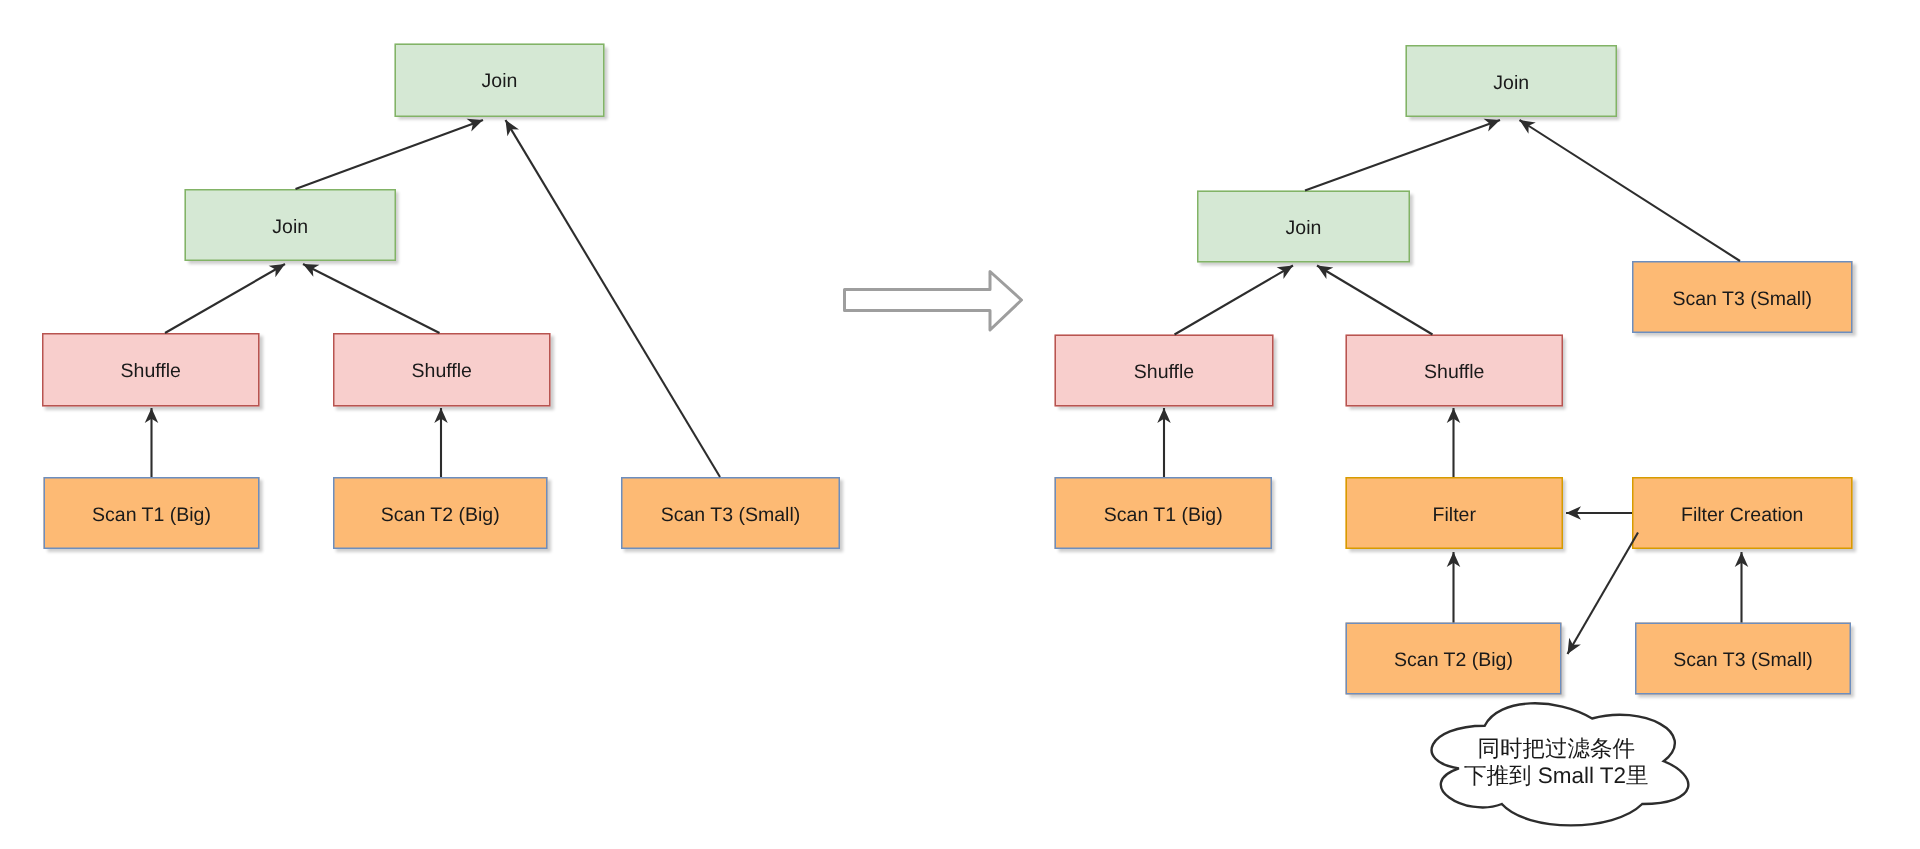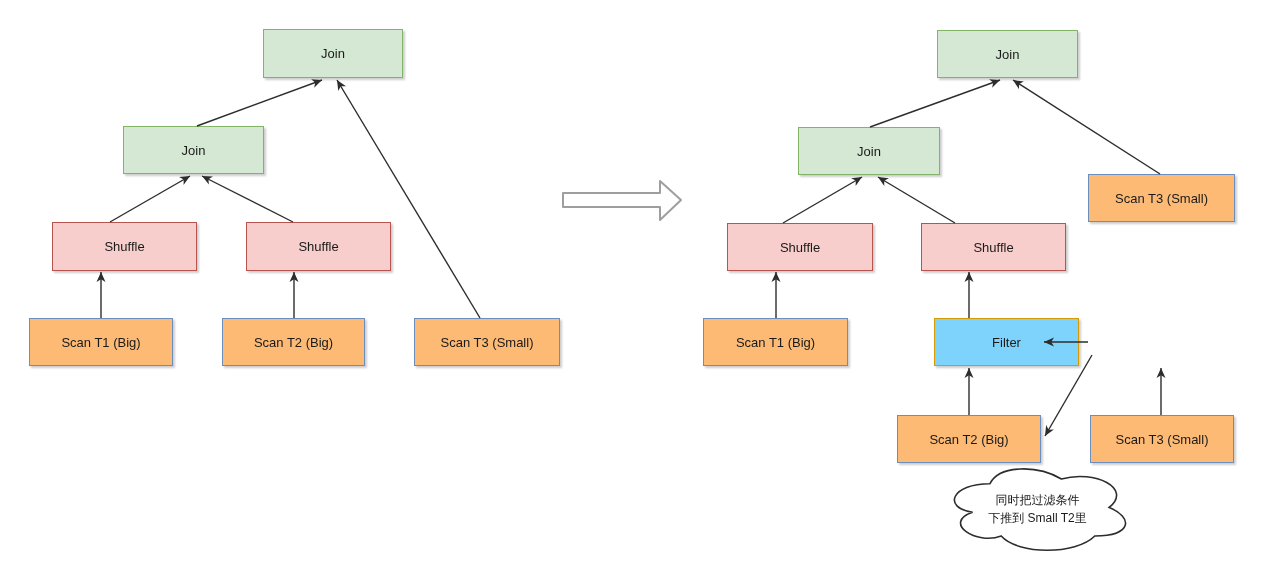--- a/index.html
+++ b/index.html
@@ -22,23 +22,23 @@
     justify-content: center;
     box-sizing: border-box;
     border: 1px solid #000;
     font-size: 13px;
     color: #1a1a1a;
     text-align: center;
     box-shadow: 2px 2px 2px rgba(0,0,0,0.20);
     z-index: 1;
   }
   .node.green  { background: #d5e8d4; border-color: #82b366; }
-  .node.pink   { background: #f8cecc; border-color: #b85450; margin-left: 24px; }
+  .node.pink   { background: #f8cecc; border-color: #b85450; }
   .node.blue   { background: #fdba74; border-color: #6c8ebf; }
-  .node.orange { background: #7dd3fc; border-color: #d79b00; margin-left: 37px; }
+  .node.orange { background: #fdba74; border-color: #d79b00; }
   #edge-layer {
     position: absolute;
     left: 0; top: 0;
     width: 1280px;
     height: 566px;
     z-index: 2;
     pointer-events: none;
   }
   .edge {
     stroke: #2d2d2d;
@@ -56,21 +56,21 @@
     stroke: #2d2d2d;
     stroke-width: 1.6;
   }
   #cloud-text {
     position: absolute;
     display: flex;
     flex-direction: column;
     align-items: center;
     justify-content: center;
     z-index: 3;
-    font-size: 12px;
+    font-size: 15px;
     line-height: 18px;
     color: #1a1a1a;
     text-align: center;
     padding-top: 2px;
     box-sizing: border-box;
   }
 </style>
 </head>
 <body>
 
@@ -114,15 +114,16 @@
     <div class="node blue" style="left: 29px; top: 318px; width: 144px; height: 48px;">Scan T1 (Big)</div>
     <div class="node blue" style="left: 222px; top: 318px; width: 143px; height: 48px;">Scan T2 (Big)</div>
     <div class="node blue" style="left: 414px; top: 318px; width: 146px; height: 48px;">Scan T3 (Small)</div>
     <div class="node green" style="left: 937px; top: 30px; width: 141px; height: 48px;">Join</div>
     <div class="node green" style="left: 798px; top: 127px; width: 142px; height: 48px;">Join</div>
     <div class="node blue" style="left: 1088px; top: 174px; width: 147px; height: 48px;">Scan T3 (Small)</div>
     <div class="node pink" style="left: 703px; top: 223px; width: 146px; height: 48px;">Shuffle</div>
     <div class="node pink" style="left: 897px; top: 223px; width: 145px; height: 48px;">Shuffle</div>
     <div class="node blue" style="left: 703px; top: 318px; width: 145px; height: 48px;">Scan T1 (Big)</div>
     <div class="node orange" style="left: 897px; top: 318px; width: 145px; height: 48px;">Filter</div>
+    <div class="node orange" style="left: 1088px; top: 318px; width: 147px; height: 48px;">Filter Creation</div>
     <div class="node blue" style="left: 897px; top: 415px; width: 144px; height: 48px;">Scan T2 (Big)</div>
     <div class="node blue" style="left: 1090px; top: 415px; width: 144px; height: 48px;">Scan T3 (Small)</div>
   </div>
 
 </body></html>

